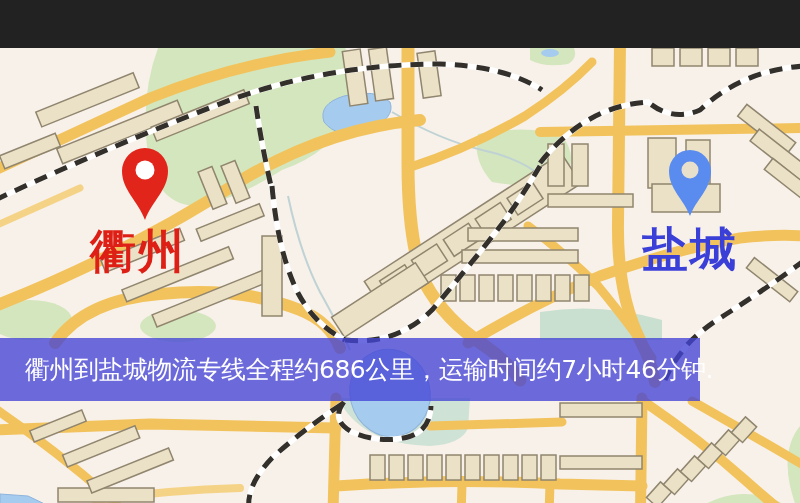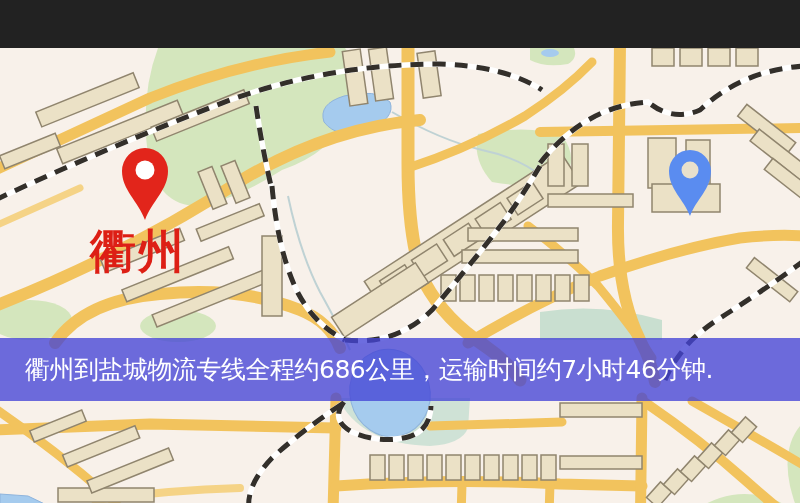--- a/index.html
+++ b/index.html
@@ -15,21 +15,21 @@
   .place-label{
     position:absolute;
     font-size:46px;
     font-weight:600;
     letter-spacing:2px;
     line-height:1;
     white-space:nowrap;
     text-shadow:0 0 1px rgba(255,255,255,0.25);
   }
   .route-banner{
-    position:absolute;left:0;top:290px;width:800px;height:63px;
+    position:absolute;left:0;top:290px;width:700px;height:63px;
     display:flex;align-items:center;
     box-sizing:border-box;
     padding-left:25px;
   }
   .route-banner span{
     color:#ffffff;
     font-size:25px;
     letter-spacing:-0.5px;
     white-space:nowrap;
   }
@@ -214,18 +214,19 @@
     </svg>
   </div>
   <div class="place-label" style="left: 90px; top: 180px; color: rgb(221, 31, 21);">衢州</div>
 
   <div class="pin" style="left:665px;top:100px;">
     <svg width="50" height="70" viewBox="0 0 50 70">
       <path d="M25,68 C18.5,51 4,41 4,23 A21,21 0 1 1 46,23 C46,41 31.5,51 25,68 Z" fill="#5a8cf0"></path>
       <circle cx="25" cy="22" r="8.5" fill="#e9e0cc"></circle>
     </svg>
   </div>
+  <div class="place-label" style="left: 642px; top: 178px; color: rgb(58, 63, 216);">盐城</div>
 
   <div class="route-banner" style="background: rgba(68, 68, 214, 0.78);">
     <span style="color: rgb(255, 255, 255);">衢州到盐城物流专线全程约686公里，运输时间约7小时46分钟.</span>
   </div>
 
 </div>
 
 </body></html>

